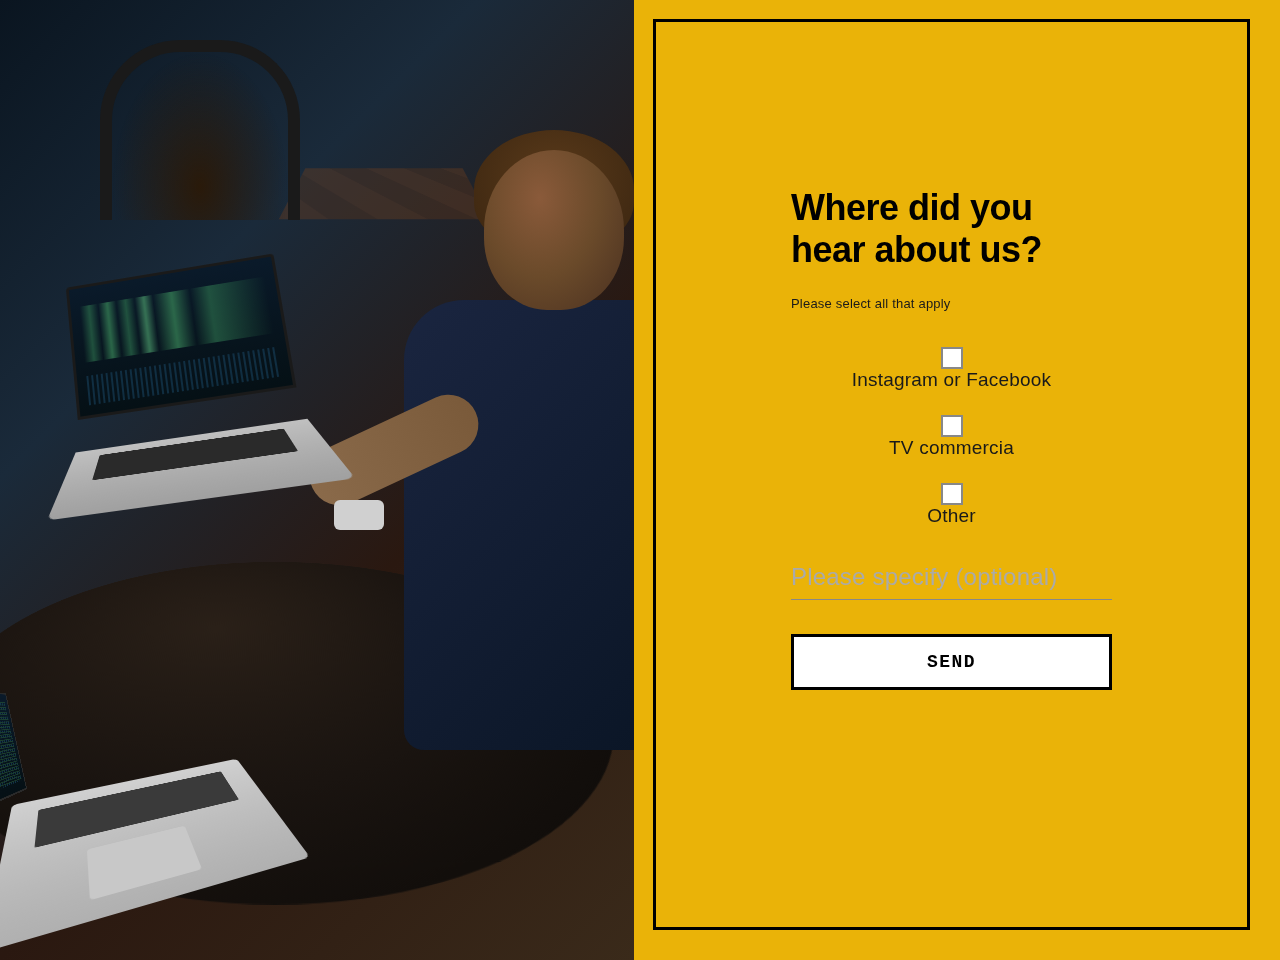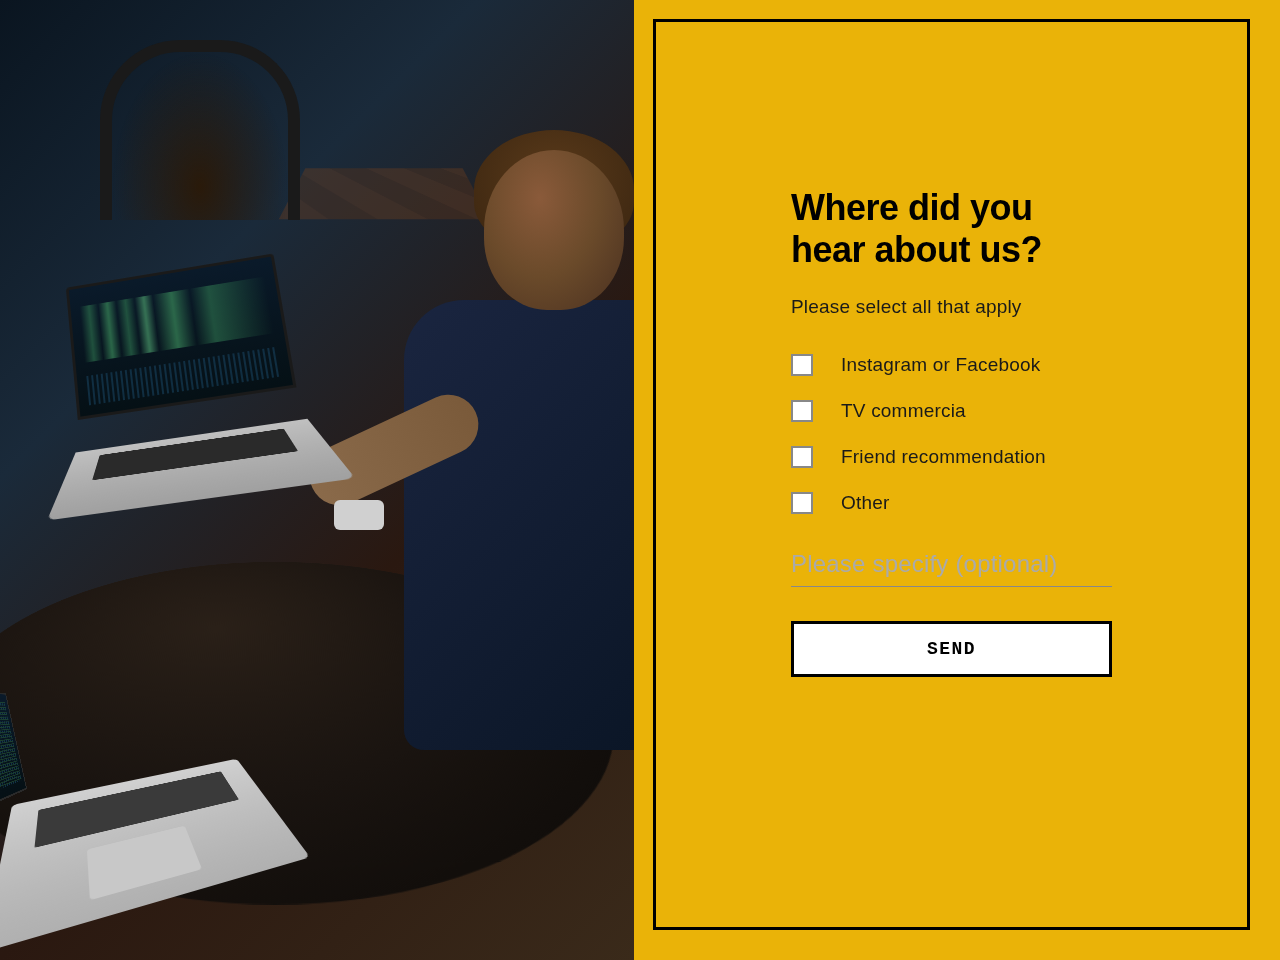--- a/index.html
+++ b/index.html
@@ -253,36 +253,37 @@
     }
     .heading {
       font-size: 36px;
       font-weight: 800;
       line-height: 1.18;
       letter-spacing: -0.5px;
       color: #000;
       margin-bottom: 24px;
     }
     .subheading {
-      font-size: 19px;
+      font-size: 13px;
       color: #1a1a1a;
       margin-bottom: 36px;
       letter-spacing: 0.2px;
     }
     .checkbox-group {
       display: flex;
       flex-direction: column;
       gap: 24px;
       margin-bottom: 30px;
     }
     .checkbox-row {
       display: flex;
       align-items: center;
-      gap: 28px;
+      gap: 0;
       cursor: pointer;
+      flex-direction: column;
     }
     .checkbox-box {
       width: 22px;
       height: 22px;
       border: 2.5px solid #888;
       flex-shrink: 0;
       background: #fff;
     }
     .checkbox-label {
       font-size: 19px;
@@ -352,24 +353,20 @@
       <label class="checkbox-row">
         <span class="checkbox-box"></span>
         <span class="checkbox-label">Instagram or Facebook</span>
       </label>
       <label class="checkbox-row">
         <span class="checkbox-box"></span>
         <span class="checkbox-label">TV commercia</span>
       </label>
       <label class="checkbox-row">
         <span class="checkbox-box"></span>
-        <span class="checkbox-label">Friend recommendation</span>
-      </label>
-      <label class="checkbox-row">
-        <span class="checkbox-box"></span>
         <span class="checkbox-label">Other</span>
       </label>
     </div>
 
     <input type="text" class="specify-input" placeholder="Please specify (optional)" style="">
 
     <button class="send-button">SEND</button>
   </div>
 </div>
 

